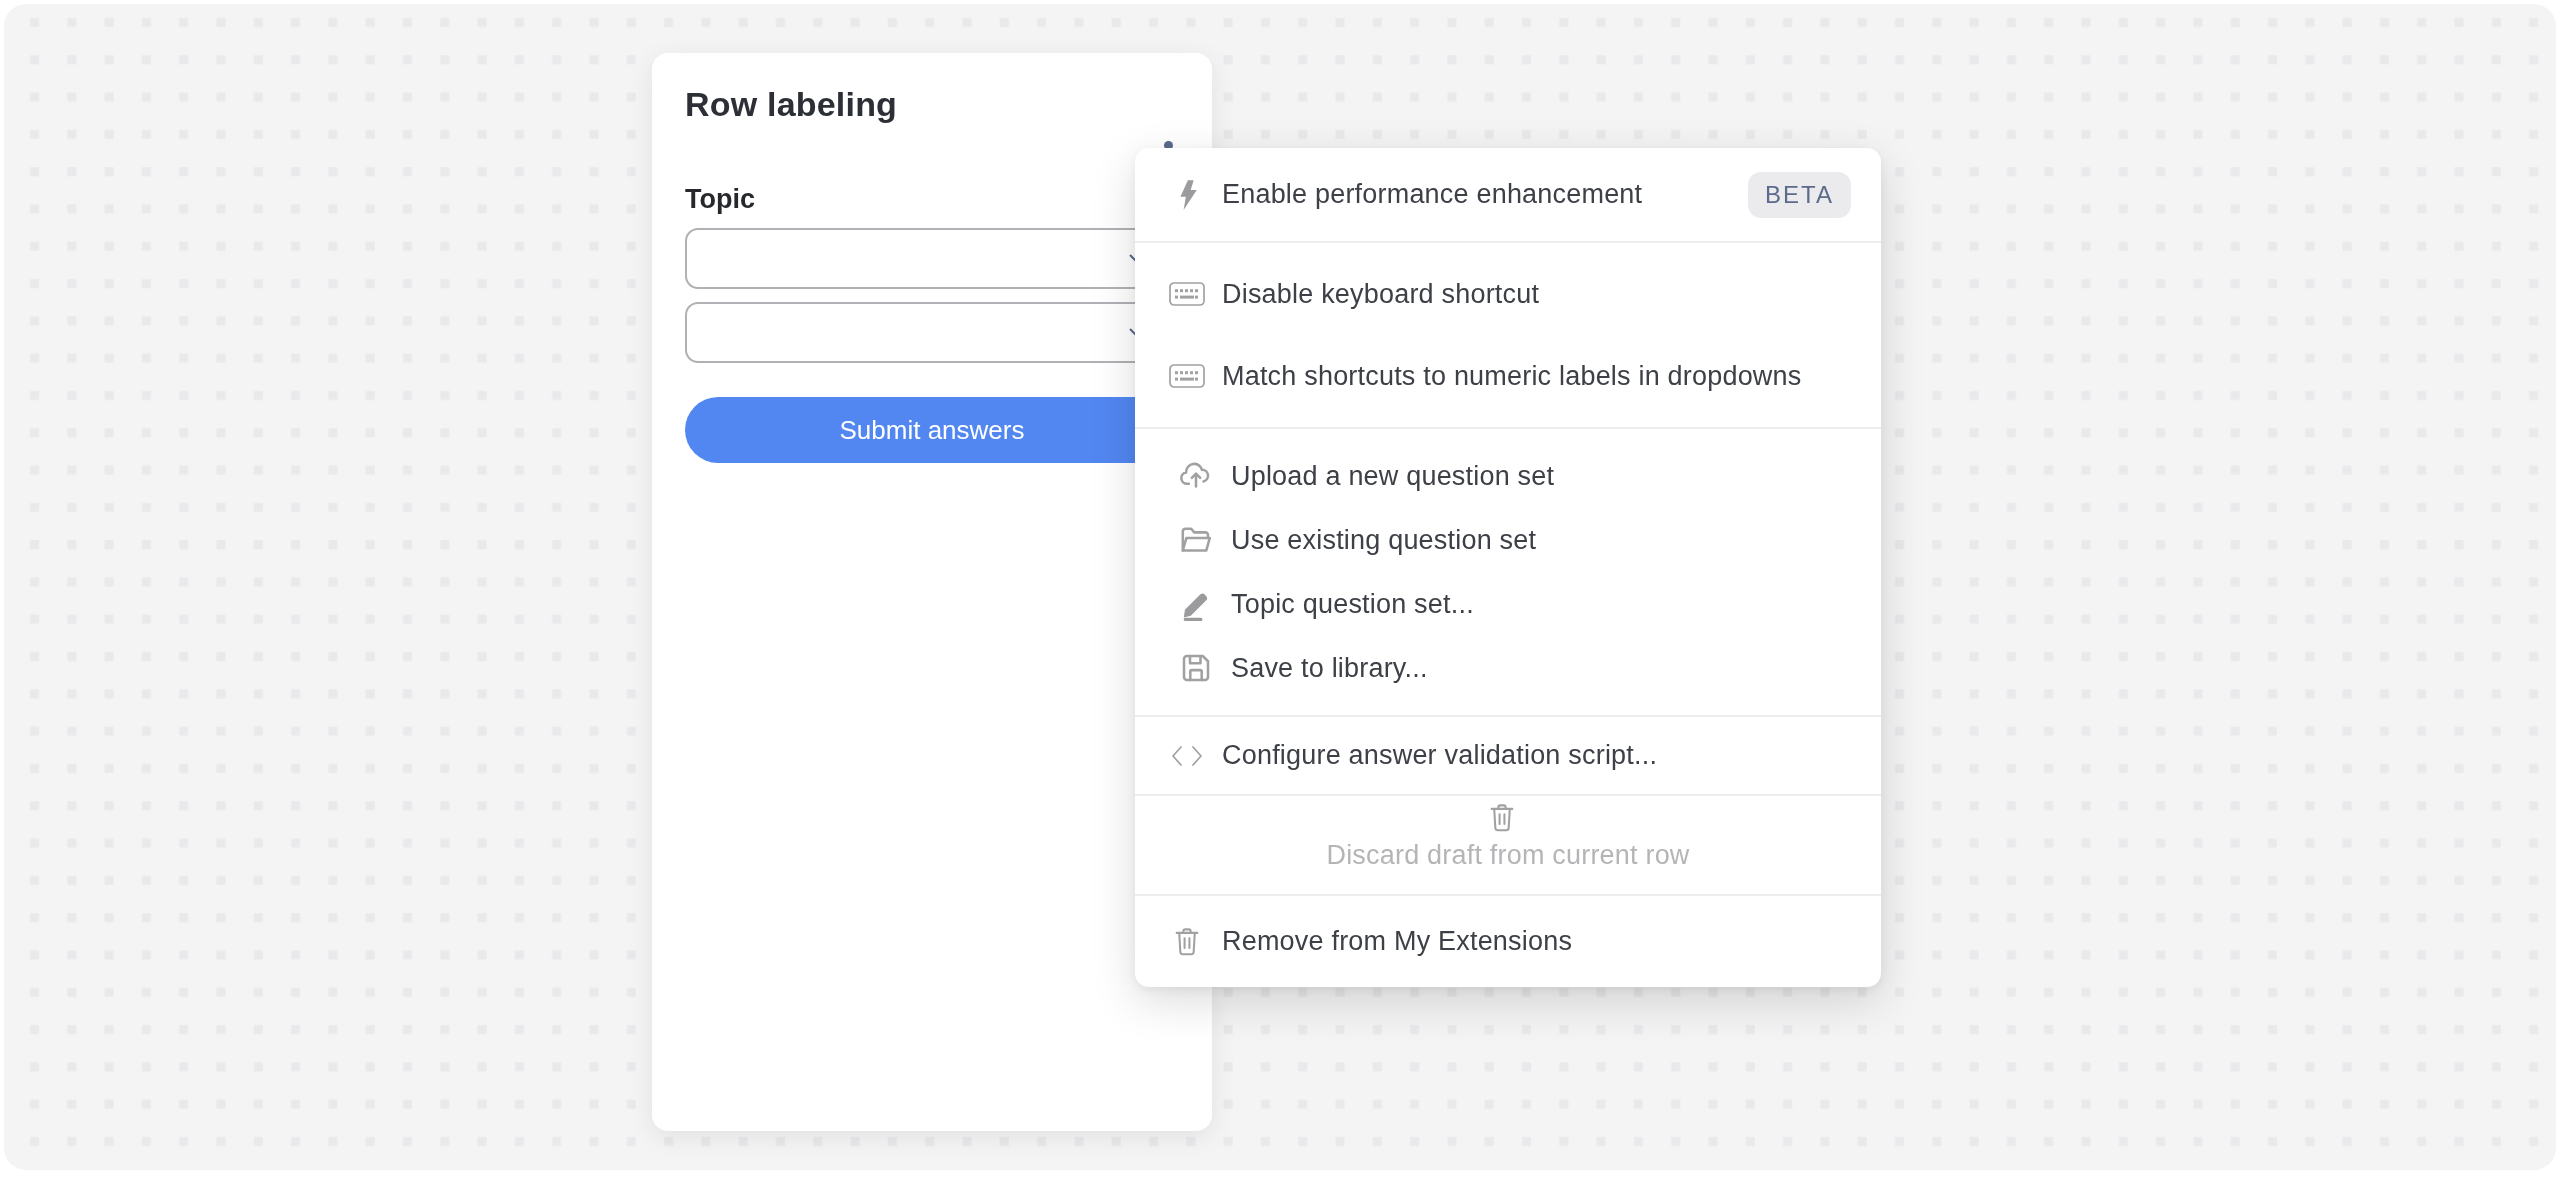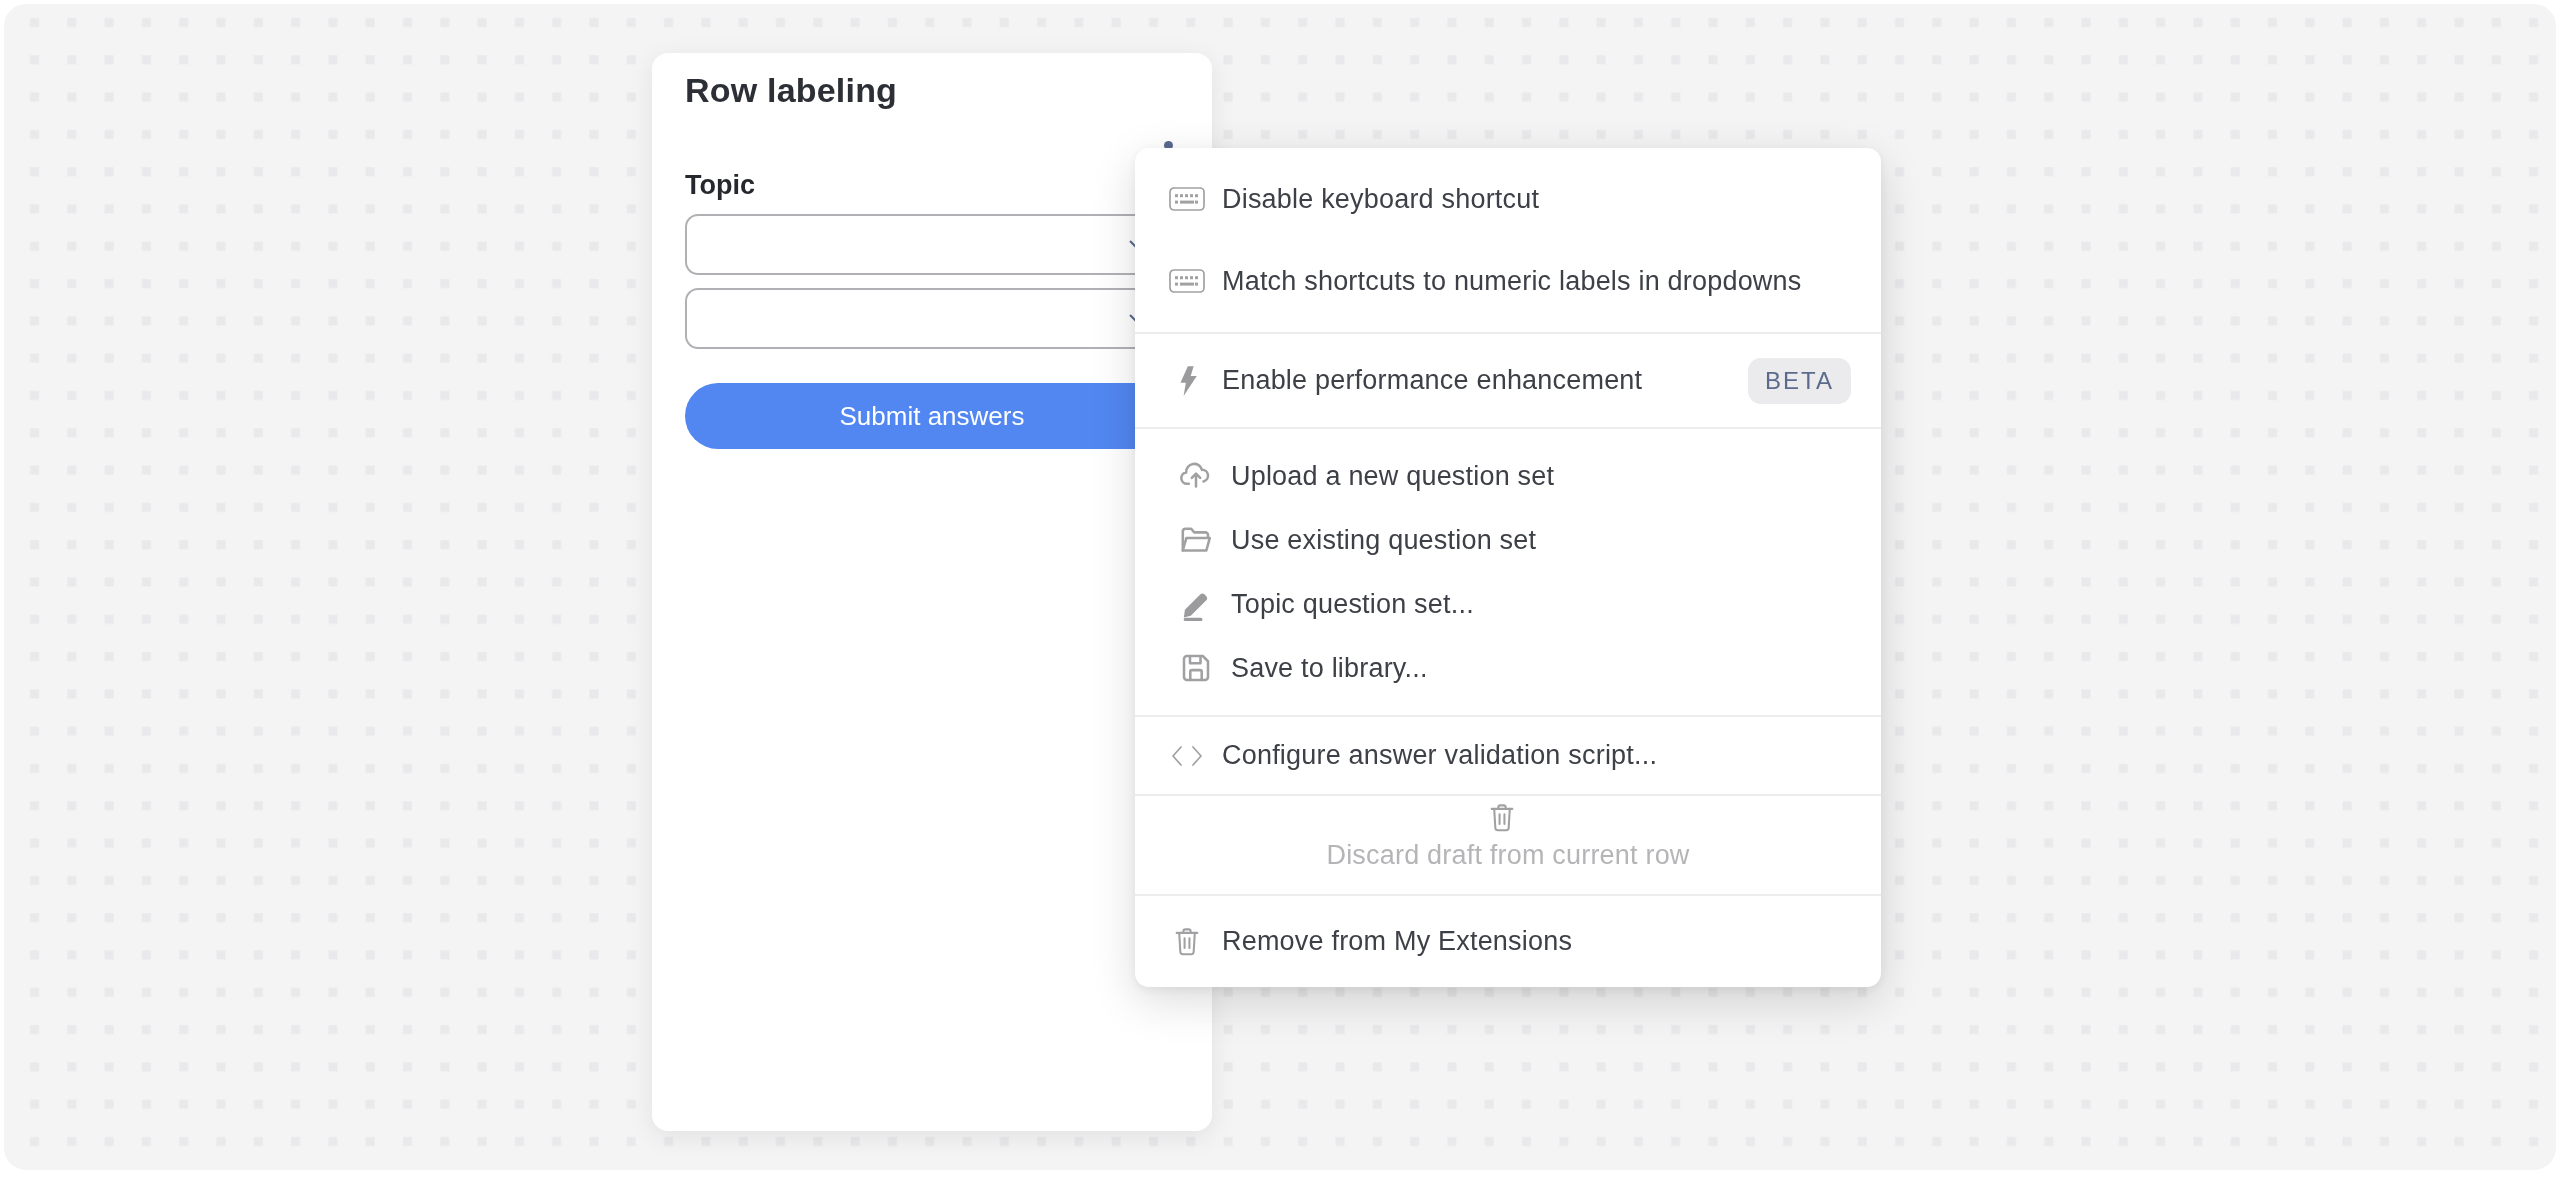--- a/index.html
+++ b/index.html
@@ -15,21 +15,21 @@
   .canvas > svg.dots { position:absolute; inset:0; width:100%; height:100%; display:block; }
 
   
   .card {
     position:absolute; left:648px; top:49px; width:560px; height:1078px;
     background:#ffffff; border-radius:16px;
     box-shadow:0 6px 26px rgba(0,0,0,0.08);
     padding:0 33px;
   }
   .card-title {
-    margin-top:18px; font-size:34px; font-weight:700; color:#2c2f35; letter-spacing:0.2px;
+    margin-top:32px; font-size:34px; font-weight:700; color:#2c2f35; letter-spacing:0.2px;
   }
   .kebab {
     position:absolute; top:78px; right:22px; width:44px; height:56px;
     background:transparent; border:none; cursor:pointer;
     display:flex; flex-direction:column; align-items:center; justify-content:center; gap:4.5px;
   }
   .kebab .kdot { width:9px; height:9px; border-radius:50%; background:#5a6a8e; }
 
   .field-label { margin-top:60px; font-size:27px; font-weight:700; color:#26282d; }
   .select {
@@ -105,20 +105,32 @@
         <svg class="chev" width="24" height="16" viewBox="0 0 24 16">
           <polyline points="3,3 12,12 21,3" fill="none" stroke="#5a6a8e" stroke-width="2"></polyline>
         </svg>
       </div>
 
       <button class="submit">Submit answers</button>
     </div>
 
     <div class="menu">
 
+      <div class="sec sec-a">
+        <div class="mi">
+          <span class="ico">
+            <svg width="34" height="40" viewBox="0 0 24 24">
+                <path class="icf" d="M12.6 1.5h4.1l-2.1 6.9h4.3L9.6 22.5l1.6-9.2H7.4z"></path>
+              </svg>
+          </span>
+          <span class="lbl">Enable performance enhancement</span>
+          <span class="badge">BETA</span>
+        </div>
+      </div>
+
       <div class="sec sec-b">
         <div class="mi">
           <span class="ico">
             <svg width="38" height="26" viewBox="0 0 38 26">
               <rect class="ic" x="2" y="2" width="34" height="22" rx="4" stroke-width="2.4"></rect>
               <g fill="#a1a1a3">
                 <rect x="7" y="8.2" width="3" height="3"></rect>
                   <rect x="12" y="8.2" width="3" height="3"></rect>
                   <rect x="17" y="8.2" width="3" height="3"></rect>
                   <rect x="22" y="8.2" width="3" height="3"></rect>
@@ -144,32 +156,20 @@
                 <rect x="7" y="14.6" width="3" height="3"></rect>
                   <rect x="12" y="14.6" width="14" height="3"></rect>
                   <rect x="27" y="14.6" width="3" height="3"></rect>
               </g>
             </svg>
           </span>
           <span class="lbl">Match shortcuts to numeric labels in dropdowns</span>
         </div>
       </div>
 
-      <div class="sec sec-a">
-        <div class="mi">
-          <span class="ico">
-            <svg width="34" height="40" viewBox="0 0 24 24">
-                <path class="icf" d="M12.6 1.5h4.1l-2.1 6.9h4.3L9.6 22.5l1.6-9.2H7.4z"></path>
-              </svg>
-          </span>
-          <span class="lbl">Enable performance enhancement</span>
-          <span class="badge">BETA</span>
-        </div>
-      </div>
-
       <div class="sec sec-c">
         <div class="mi">
           <span class="ico">
             <svg width="36" height="36" viewBox="0 0 24 24">
               <path class="ic" stroke-width="1.9" d="M7.2 17.2H6a3.8 3.8 0 0 1-.6-7.55A5.4 5.4 0 0 1 16 7.9a3.9 3.9 0 0 1 1 7.7"></path>
               <path class="ic" stroke-width="1.9" d="M12 10.5V19M9.2 13.2 12 10.4l2.8 2.8"></path>
             </svg>
           </span>
           <span class="lbl">Upload a new question set</span>
         </div>

